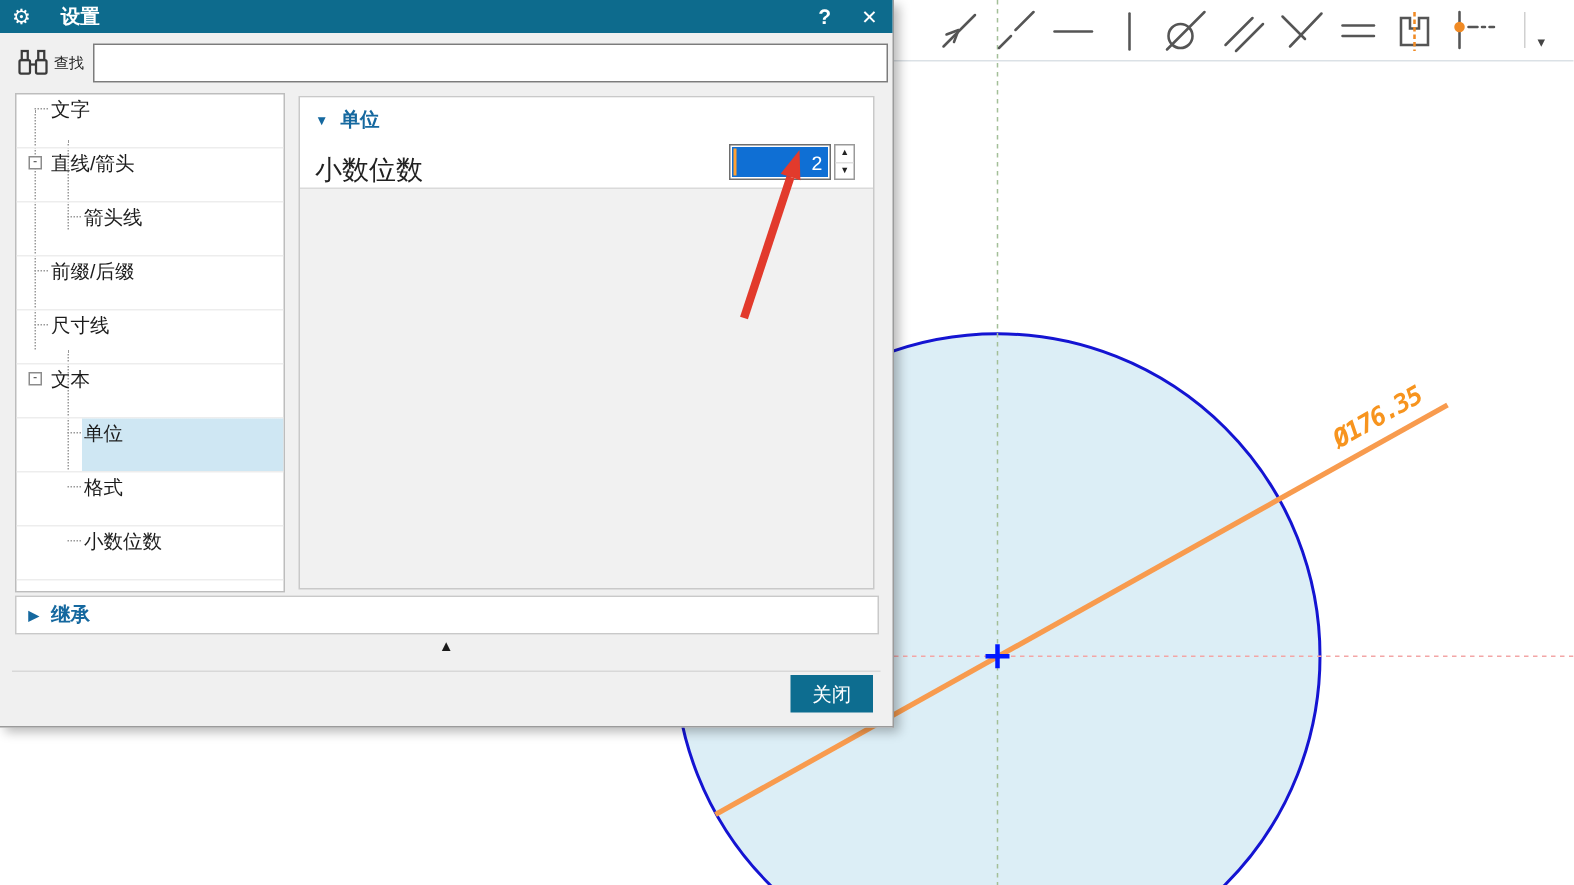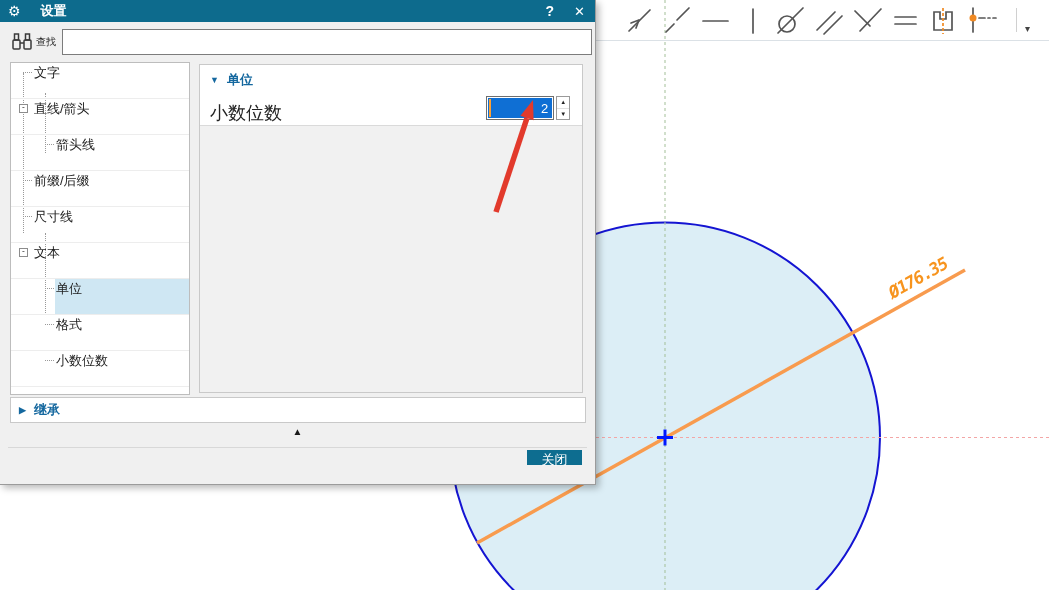--- a/index.html
+++ b/index.html
@@ -76,21 +76,21 @@
   .spin-btns .up{border-bottom:1px solid #e0e0e0}
 
   
   .inherit-box{position:absolute;left:10px;top:397px;width:576px;height:26px;background:#fff;
                border:1px solid #c9c9c9;box-sizing:border-box;display:flex;align-items:center;
                padding-left:8px;color:#15689f;font-weight:bold;font-size:13px;cursor:default}
   .inherit-box .tri{font-size:9px;margin-right:8px}
 
   .collapse-tri{position:absolute;left:0;right:0;top:426px;text-align:center;font-size:10px;color:#1a1a1a;cursor:default}
   .footer-sep{position:absolute;left:8px;right:8px;top:447px;border-top:1px solid #d8d8d8}
-  .close-btn{position:absolute;left:527px;top:450px;width:55px;height:15px;background:#0d6d90;color:#fff;
+  .close-btn{position:absolute;left:527px;top:450px;width:55px;height:25px;background:#0d6d90;color:#fff;
              border:none;font-size:13px;font-family:"Liberation Sans",sans-serif;cursor:default}
 
   
   #arrow-svg{position:absolute;left:0;top:0;z-index:40;pointer-events:none}
 
   .icon-stroke{stroke:#555;stroke-width:1.7;fill:none;stroke-linecap:round}
 </style>
 </head>
 <body>
 

